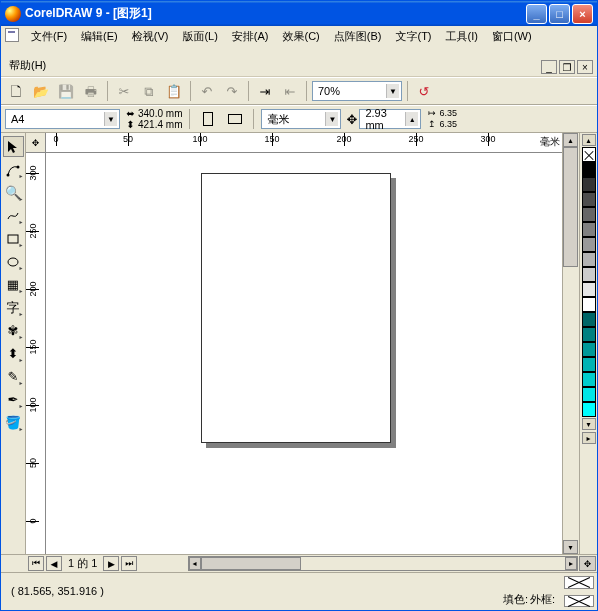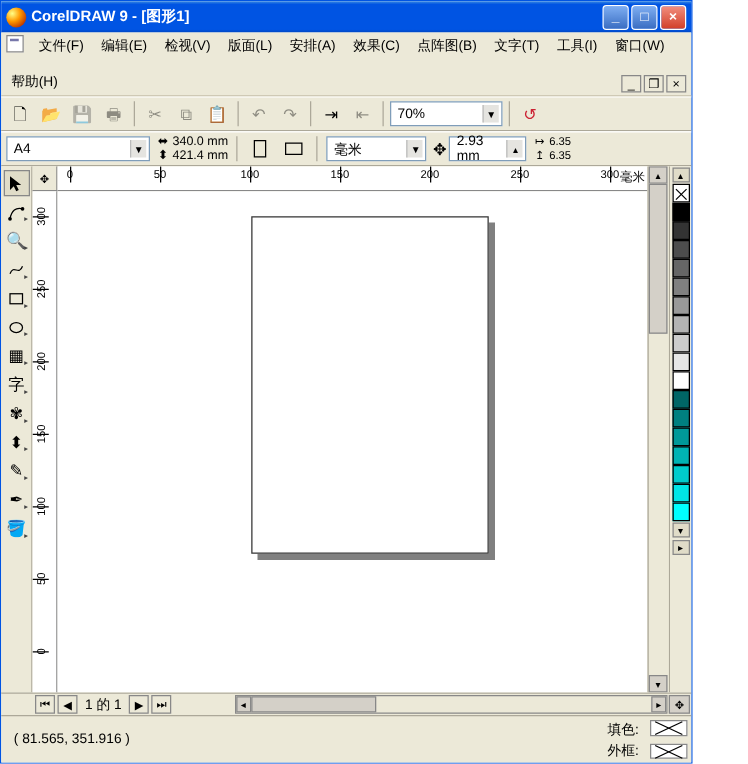--- a/index.html
+++ b/index.html
@@ -1,17 +1,17 @@
 <!DOCTYPE html>
 <html><head>
 <meta charset="utf-8">
 <style>
   * { box-sizing: border-box; margin: 0; padding: 0; }
   body { font-family: Tahoma, Arial, sans-serif; font-size: 11px; background: #fff; width: 598px; height: 611px; overflow: hidden; }
-  .window { width: 554px; height: 611px; border: 1px solid #0054E3; display: flex; flex-direction: column; }
+  .window { width: 598px; height: 611px; border: 1px solid #0054E3; display: flex; flex-direction: column; }
   
   .titlebar { height: 25px; background: linear-gradient(to bottom,#3a8ae1 0%,#0054E3 10%,#0054E3 90%,#0046c1 100%); display: flex; align-items: center; color: #fff; padding: 0 4px; }
   .titlebar .icon { width: 16px; height: 16px; background: radial-gradient(circle at 30% 30%, #ff8 0%, #f90 40%, #900 100%); border-radius: 50%; margin-right: 4px; }
   .titlebar .title { font-weight: bold; font-size: 12px; flex: 1; }
   .winbtns { display: flex; gap: 2px; }
   .winbtn { width: 21px; height: 20px; border: 1px solid #fff; border-radius: 3px; display:flex; align-items:center; justify-content:center; font-weight:bold; font-size:11px; color:#fff; cursor:pointer;}
   .winbtn.min,.winbtn.max { background: linear-gradient(to bottom,#7eaef2,#3a6dc2); }
   .winbtn.close { background: linear-gradient(to bottom,#f28e7e,#d13f2a); }
   
   .menubar { background: #ece9d8; padding: 2px 4px; display:flex; gap:6px; flex-wrap:wrap; border-bottom:1px solid #cfc9b5; position:relative;}
@@ -67,21 +67,21 @@
   .hscroll .thumb{ position:absolute; left:12px; top:0; width:100px; height:13px; background:#d4d0c8; border:1px solid #888;}
   .hscroll .arr{ position:absolute; top:0; width:12px; height:13px; background:#d4d0c8; border:1px solid #888; display:flex; align-items:center; justify-content:center; font-size:8px; cursor:pointer;}
   .hscroll .arr.l{left:0;} .hscroll .arr.r{right:0;}
   .vscroll{ width:17px; background:#ece9d8; border-left:1px solid #aca899; position:relative;}
   .vscroll .arr{ position:absolute; left:0; width:15px; height:14px; background:#d4d0c8; border:1px solid #888; display:flex; align-items:center; justify-content:center; font-size:8px; cursor:pointer;}
   .vscroll .arr.u{top:0;} .vscroll .arr.d{bottom:0;}
   .vscroll .thumb{ position:absolute; left:0; top:14px; width:15px; height:120px; background:#d4d0c8; border:1px solid #888;}
   
   .status{ height:38px; background:#ece9d8; border-top:1px solid #aca899; display:flex;}
   .status .coord{ padding:12px 10px; font-size:11px;text-align:center;}
-  .status .fillgrp{ margin-left:auto; padding:3px 6px; font-size:11px; display:flex; flex-direction:column; gap:2px; align-items:flex-end;}
+  .status .fillgrp{ margin-left:auto; padding:3px 6px; font-size:11px; display:flex; flex-direction:row; gap:2px; align-items:flex-end;}
   .status .swatchbox{ width:30px; height:30px; border:1px solid #888; margin:3px; background:#fff; position:relative;}
   .status .swatchbox::before,.status .swatchbox::after{content:"";position:absolute;left:2px;right:2px;top:50%;height:1px;background:#000;}
   .status .swatchbox::before{transform:rotate(25deg);} .status .swatchbox::after{transform:rotate(-25deg);}
   
   .g{ font-size:13px; line-height:1;}
 </style>
 </head>
 <body>
 
 <div class="window">

